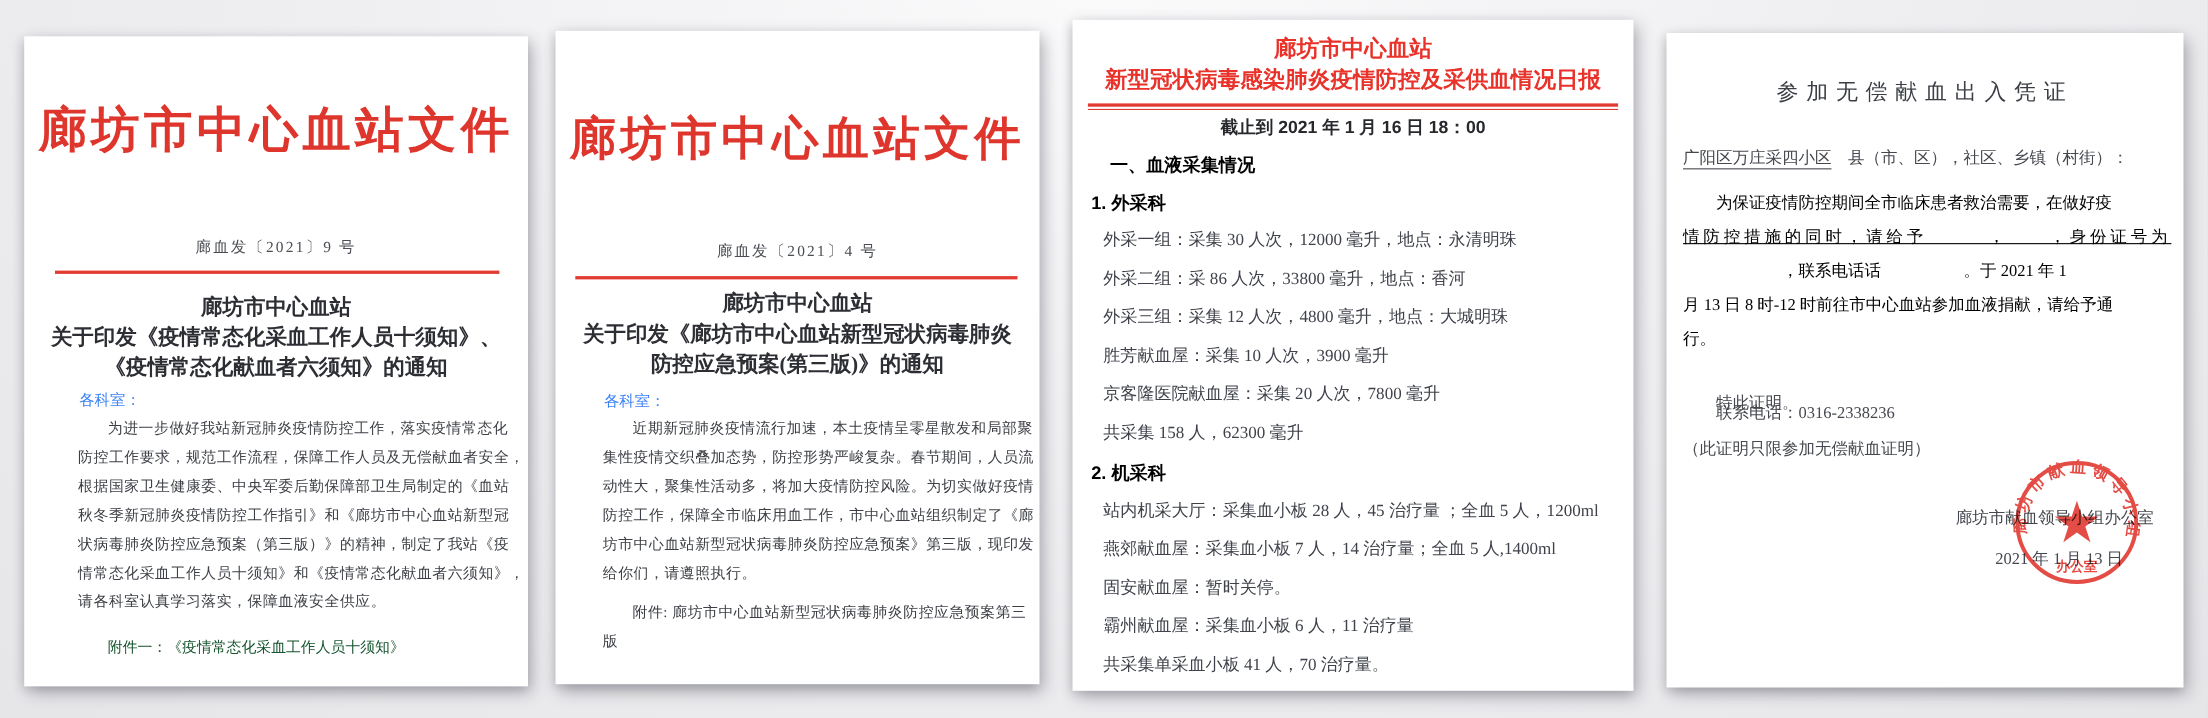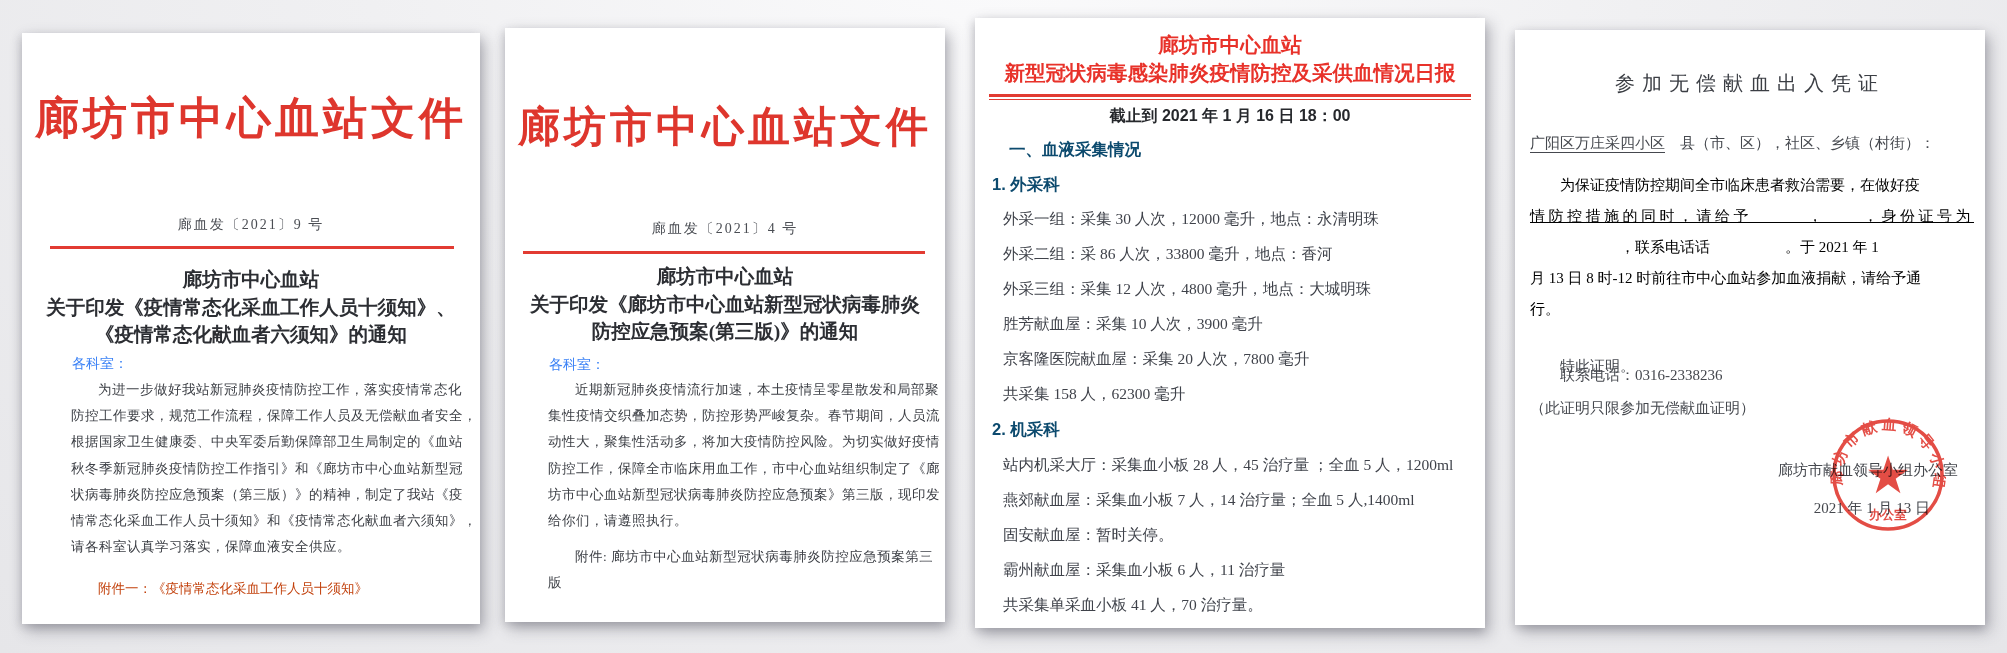--- a/index.html
+++ b/index.html
@@ -24,21 +24,21 @@
   .doctitle { font-weight:bold; font-size:19.5px; line-height:27.5px; color:#2c2e33; }
   .salute { font-size:14px; color:#3b82f6; }
   .bodyblk { position:absolute; font-size:13.5px; line-height:26.2px; color:#3c3f45; }
   .bodyblk .ln { white-space:nowrap; letter-spacing:.5px; }
   .indent { text-indent:2em; }
   
   .rpt-title { font-family:"Liberation Sans","DejaVu Sans",sans-serif; font-weight:bold; font-size:20.5px; line-height:28px; color:#e8322a; }
   .dline  { position:absolute; height:3px; background:#e23b32; }
   .dline2 { position:absolute; height:1px; background:#e23b32; }
   .rpt-deadline { font-family:"Liberation Sans","DejaVu Sans",sans-serif; font-weight:bold; font-size:16px; color:#26282c; }
-  .rpt-h { position:absolute; font-family:"Liberation Sans","DejaVu Sans",sans-serif; font-weight:bold; font-size:16.5px; color:#0c4a6e; white-space:nowrap; }
+  .rpt-h { position:absolute; font-family:"Liberation Sans","DejaVu Sans",sans-serif; font-weight:bold; font-size:16.5px; color:#000000; white-space:nowrap; }
   .rpt-blk { position:absolute; font-size:15.5px; line-height:35px; color:#3f424a; }
   .rpt-blk .ln { white-space:nowrap; }
   
   .cert { font-size:15px; color:#45484e; }
   .cert-title { font-size:20px; letter-spacing:7px; color:#3b3e44; }
   .cert-blk { position:absolute; font-size:15px; line-height:31px; color:#000000; }
   .cert-blk .ln { white-space:pre; }
   .ls { letter-spacing:3.5px;text-decoration:underline; }
   .u { border-bottom:1px solid #45484e; padding-bottom:1px; }
   .right { text-align:right; }
@@ -61,21 +61,21 @@
     <div class="abs salute" style="top:322px; left:50px;">各科室：</div>
     <div class="bodyblk" style="top:344px; left:49px;">
       <div class="ln indent">为进一步做好我站新冠肺炎疫情防控工作，落实疫情常态化</div>
       <div class="ln">防控工作要求，规范工作流程，保障工作人员及无偿献血者安全，</div>
       <div class="ln">根据国家卫生健康委、中央军委后勤保障部卫生局制定的《血站</div>
       <div class="ln">秋冬季新冠肺炎疫情防控工作指引》和《廊坊市中心血站新型冠</div>
       <div class="ln">状病毒肺炎防控应急预案（第三版）》的精神，制定了我站《疫</div>
       <div class="ln">情常态化采血工作人员十须知》和《疫情常态化献血者六须知》，</div>
       <div class="ln">请各科室认真学习落实，保障血液安全供应。</div>
     </div>
-    <div class="abs" style="top:547px; left:49px; font-size:13.5px; text-indent:2em; color:#c2410c;">附件一：《疫情常态化采血工作人员十须知》</div>
+    <div class="abs" style="top:547px; left:49px; font-size:13.5px; text-indent:2em; color:#14532d;">附件一：《疫情常态化采血工作人员十须知》</div>
   </div>
 
   <div class="page" style="left:505px; top:28px; width:440px; height:594px;">
     <div class="abs ctr letterhead red" style="top:72px; font-size:42px; line-height:54px;">廊坊市中心血站文件</div>
     <div class="abs ctr docnum" style="top:192px;">廊血发〔2021〕4 号</div>
     <div class="rule" style="top:223px; left:18px; width:402px;"></div>
     <div class="abs ctr doctitle" style="top:235px;">
       <div>廊坊市中心血站</div>
       <div>关于印发《廊坊市中心血站新型冠状病毒肺炎</div>
       <div>防控应急预案(第三版)》的通知</div>

